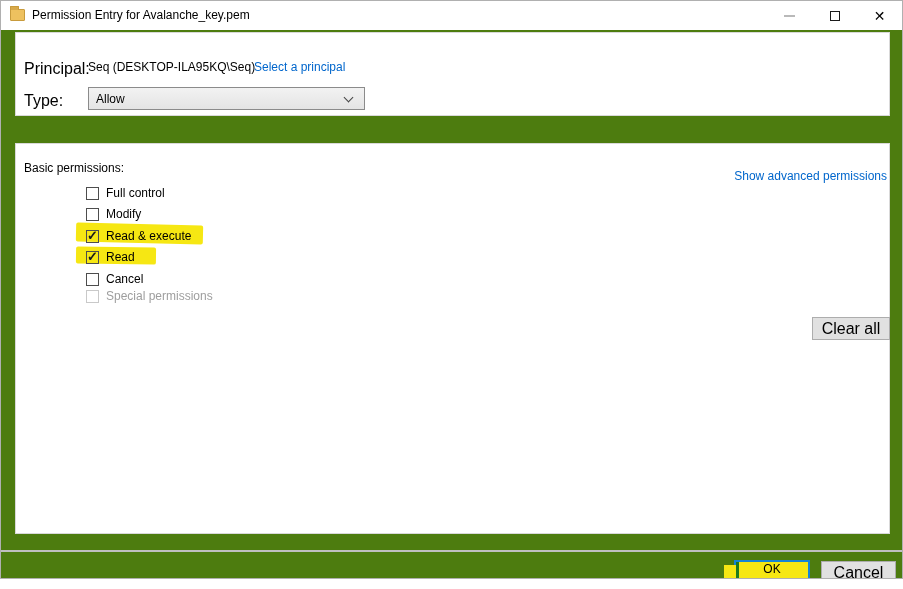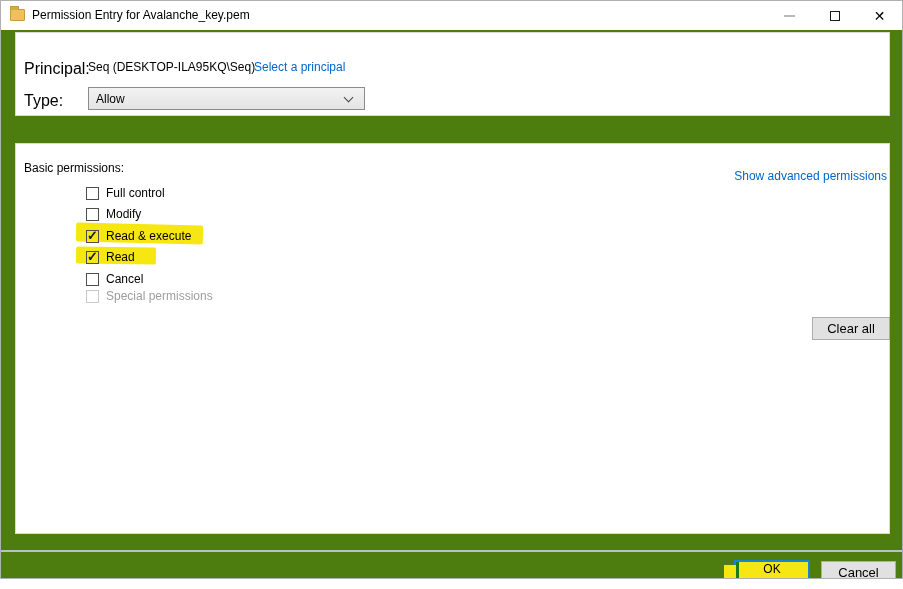--- a/index.html
+++ b/index.html
@@ -54,21 +54,21 @@
     margin-right: 7px; position: relative; flex: none; }
   .perm-row .cb .check { position: absolute; left: 0px; top: -3px; font-size: 13px; font-weight: bold; color: #1a1a1a; }
   .perm-row.disabled .cb { border-color: #c9c9c9; }
   .perm-row.disabled .perm-label { color: #9e9e9e; }
 
   .highlight { position: absolute; background: #f6e713; z-index: 1; border-radius: 2px; }
   .hl-read-exec { left: 60px; top: 80px; width: 127px; height: 19px; transform: rotate(1.3deg); }
   .hl-read { left: 60px; top: 103px; width: 80px; height: 17px; transform: rotate(0.9deg); }
 
   .btn { display: flex; align-items: center; justify-content: center;
-    background: #e1e1e1; border: 1px solid #adadad; font-size: 13px; cursor: pointer; }
+    background: #e1e1e1; border: 1px solid #adadad; font-size: 16px; cursor: pointer; }
   .clear-btn { position: absolute; left: 796px; top: 173px; width: 78px; height: 23px; }
 
   
   .separator { position: absolute; left: 0; top: 549px; width: 100%; height: 2px; background: #bfbfbf; }
   .footer-btn { position: absolute; height: 23px; width: 75px; }
   .ok-btn { left: 733px; top: 559px; width: 76px; height: 24px;
     border: 2px solid #1583d7; background: #f6e713; position: absolute;
     display: flex; align-items: flex-start; justify-content: center; }
   .ok-btn::before { content: ""; position: absolute; left: -12px; top: 3px; width: 12px; height: 15px;
     background: #f6e713; }

